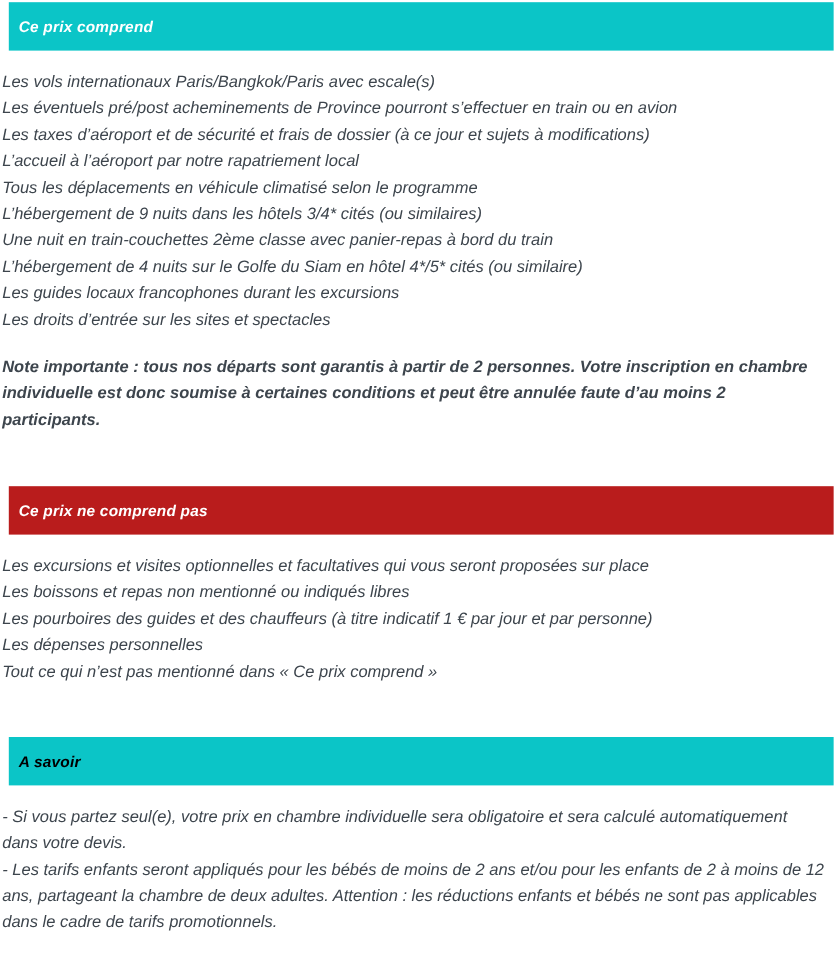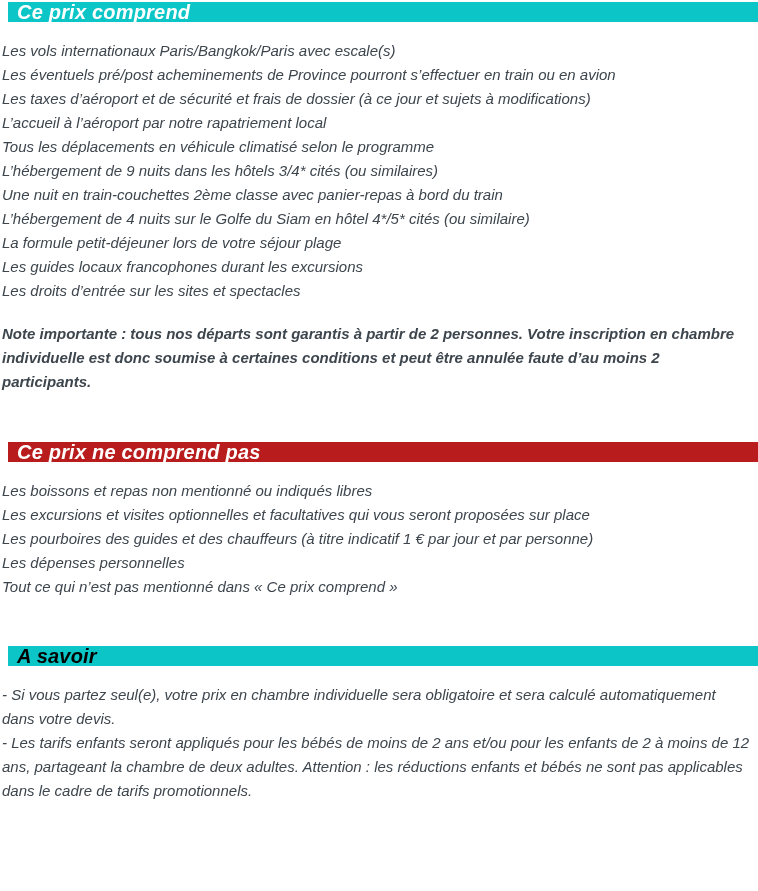--- a/index.html
+++ b/index.html
@@ -11,28 +11,28 @@
     width: 758px;
     height: 891px;
     overflow: hidden;
     font-family: "Liberation Sans", sans-serif;
     font-style: italic;
     color: #3d454d;
     -webkit-font-smoothing: antialiased;
   }
   .section-header {
     margin-left: 8px;
-    height: 20px;
+    height: 44px;
     display: flex;
     align-items: center;
     padding-left: 9px;
     background: #0bc5c7;
     color: #ffffff;
     font-weight: 700;
-    font-size: 20px;
+    font-size: 14px;
     letter-spacing: 0.2px;
   }
   .header-1 { margin-top: 2px; }
   .header-2 { margin-top: 48px; }
   .header-3 { margin-top: 47px; }
 
   .content {
     padding-left: 2px;
     padding-right: 8px;
     font-size: 15px;
@@ -58,36 +58,35 @@
   <div class="content">
     <div class="list">
       <div class="line">Les vols internationaux Paris/Bangkok/Paris avec escale(s)</div>
       <div class="line">Les éventuels pré/post acheminements de Province pourront s’effectuer en train ou en avion</div>
       <div class="line">Les taxes d’aéroport et de sécurité et frais de dossier (à ce jour et sujets à modifications)</div>
       <div class="line">L’accueil à l’aéroport par notre rapatriement local</div>
       <div class="line">Tous les déplacements en véhicule climatisé selon le programme</div>
       <div class="line">L’hébergement de 9 nuits dans les hôtels 3/4* cités (ou similaires)</div>
       <div class="line">Une nuit en train-couchettes 2ème classe avec panier-repas à bord du train</div>
       <div class="line">L’hébergement de 4 nuits sur le Golfe du Siam en hôtel 4*/5* cités (ou similaire)</div>
-      <div class="line">La formule petit-déjeuner lors de votre séjour plage</div>
       <div class="line">Les guides locaux francophones durant les excursions</div>
       <div class="line">Les droits d’entrée sur les sites et spectacles</div>
     </div>
 
     <div class="note">Note importante : tous nos départs sont garantis à partir de 2 personnes. Votre inscription en chambre individuelle est donc soumise à certaines conditions et peut être annulée faute d’au moins 2 participants.</div>
   </div>
 </div>
 
 <div>
   <div class="section-header header-2" style="background-color: #b91c1c; color: rgb(255, 255, 255);">Ce prix ne comprend pas</div>
 
   <div class="content">
     <div class="list">
+      <div class="line">Les excursions et visites optionnelles et facultatives qui vous seront proposées sur place</div>
       <div class="line">Les boissons et repas non mentionné ou indiqués libres</div>
-      <div class="line">Les excursions et visites optionnelles et facultatives qui vous seront proposées sur place</div>
       <div class="line">Les pourboires des guides et des chauffeurs (à titre indicatif 1 € par jour et par personne)</div>
       <div class="line">Les dépenses personnelles</div>
       <div class="line">Tout ce qui n’est pas mentionné dans « Ce prix comprend »</div>
     </div>
   </div>
 </div>
 
 <div>
   <div class="section-header header-3" style="background-color: rgb(11, 197, 199); color: #000000;">A savoir</div>
 

